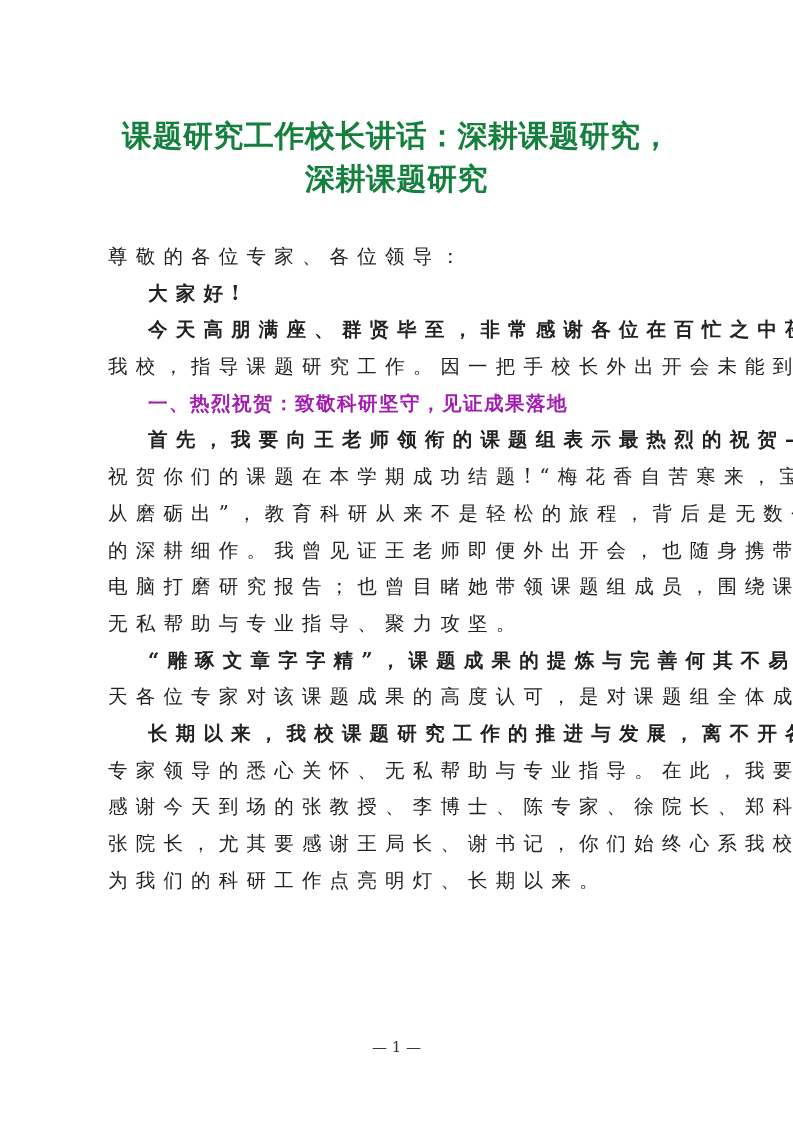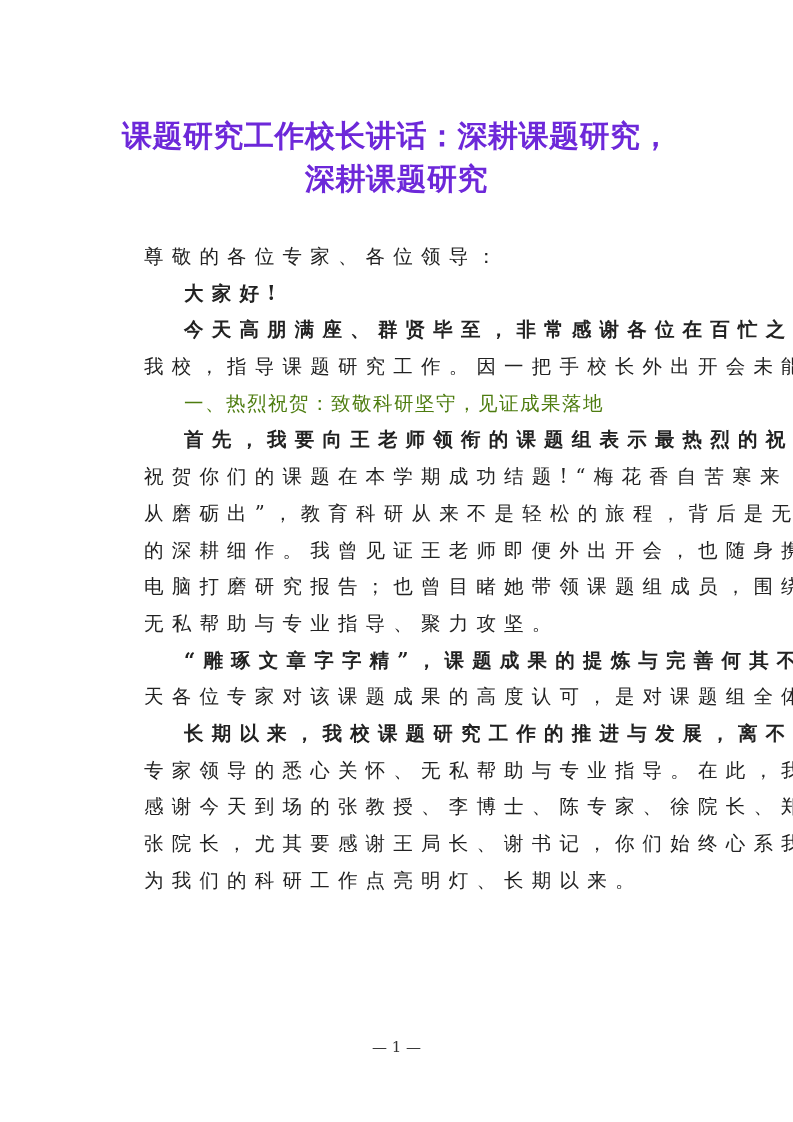--- a/index.html
+++ b/index.html
@@ -25,45 +25,44 @@
   .title {
     position: absolute;
     left: 80px;
     width: 633px;
     top: 114px;
     text-align: center;
     font-family: Liberation Sans, sans-serif;
     font-weight: bold;
     font-size: 30px;
     line-height: 43px;
-    color: #6d28d9;
+    color: #15803d;
     letter-spacing: 0.5px;
   }
   .title div { white-space: nowrap; }
   .body {
     position: absolute;
     left: 108px;
     top: 239px;
     width: 580px;
-    margin-left: 36px;
   }
   .line {
     height: 36.7px;
     line-height: 36.7px;
     font-size: 19.5px;
     white-space: nowrap;
     letter-spacing: 8.2px;
     color: #222222;
   }
   .indent { padding-left: 40px; font-weight: bold; }
   .heading {
     font-family: "DejaVu Sans", "Liberation Sans", sans-serif;
-    font-weight: normal;
+    font-weight: bold;
     letter-spacing: 1.5px;
-    color: #4d7c0f;
+    color: #a21caf;
     font-size: 19.5px;
   }
   .page-num {
     position: absolute;
     left: 0;
     width: 793px;
     top: 1038px;
     text-align: center;
     font-size: 15px;
     color: #333333;

